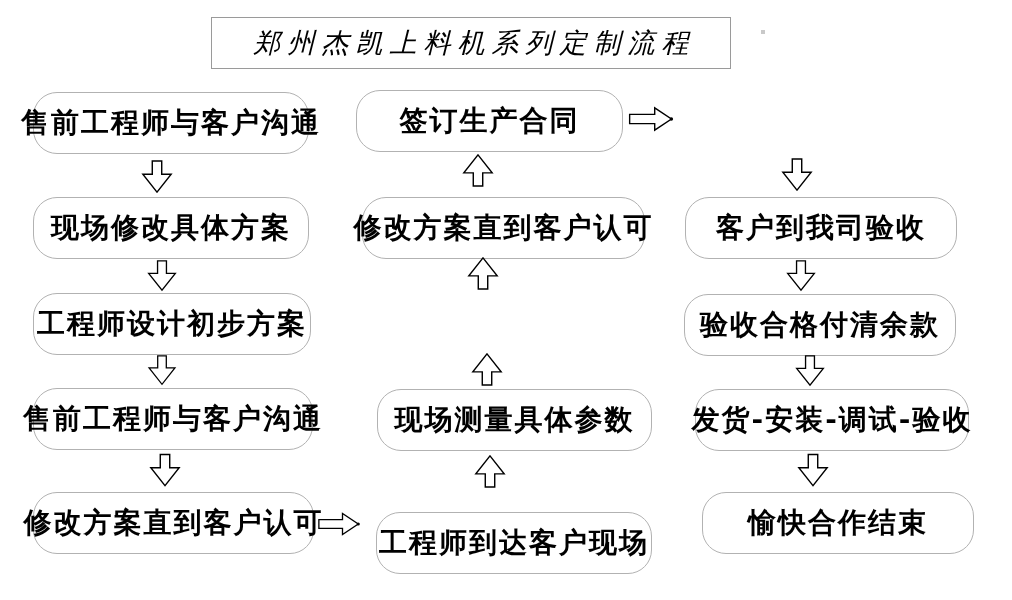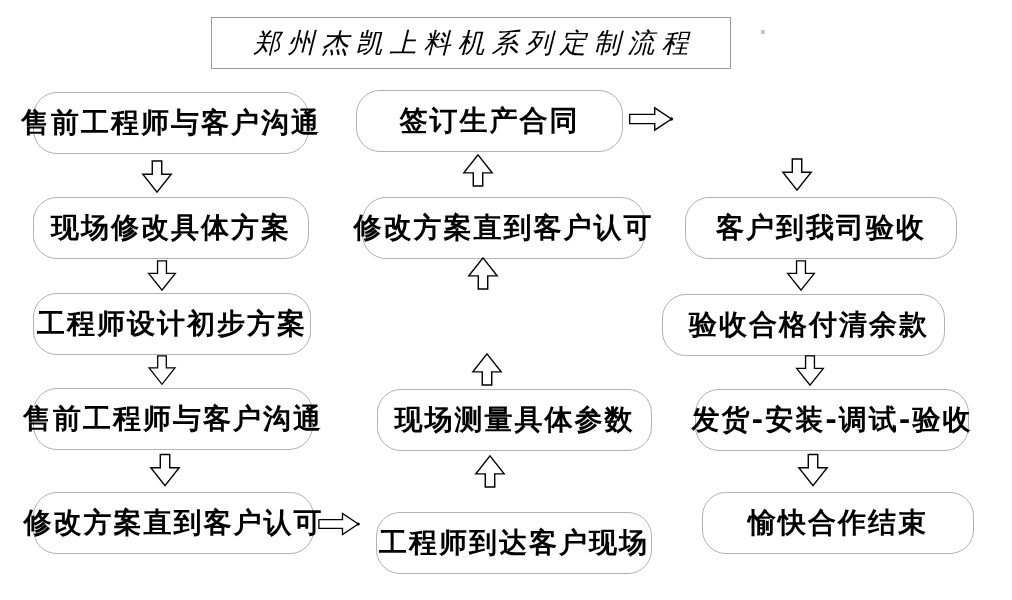--- a/index.html
+++ b/index.html
@@ -46,21 +46,21 @@
   <div class="node" style="left:33px;top:293px;width:276px;">工程师设计初步方案</div>
   <div class="node" style="left:33px;top:388px;width:278px;">售前工程师与客户沟通</div>
   <div class="node" style="left:33px;top:492px;width:279px;">修改方案直到客户认可</div>
 
   <div class="node" style="left:356px;top:90px;width:265px;">签订生产合同</div>
   <div class="node" style="left:362px;top:197px;width:281px;">修改方案直到客户认可</div>
   <div class="node" style="left:377px;top:389px;width:273px;">现场测量具体参数</div>
   <div class="node" style="left:376px;top:512px;width:274px;text-align:center;">工程师到达客户现场</div>
 
   <div class="node" style="left:685px;top:197px;width:270px;">客户到我司验收</div>
-  <div class="node" style="left:662px;top:294px;width:270px;padding-left:11px;">验收合格付清余款</div>
+  <div class="node" style="left:684px;top:294px;width:270px;">验收合格付清余款</div>
   <div class="node" style="left:695px;top:389px;width:272px;">发货-安装-调试-验收</div>
   <div class="node" style="left:702px;top:492px;width:270px;">愉快合作结束</div>
 
   <svg class="arrow" style="left:140px;top:160px;" width="34" height="34" viewBox="0 0 36 36">
       <path d="M13 1 H23 V15 H33 L18 34 L3 15 H13 Z"></path>
     </svg>
   <svg class="arrow" style="left:145px;top:260px;" width="34" height="32" viewBox="0 0 36 36">
       <path d="M13 1 H23 V15 H33 L18 34 L3 15 H13 Z"></path>
     </svg>
   <svg class="arrow" style="left:145px;top:355px;" width="34" height="31" viewBox="0 0 36 36">

